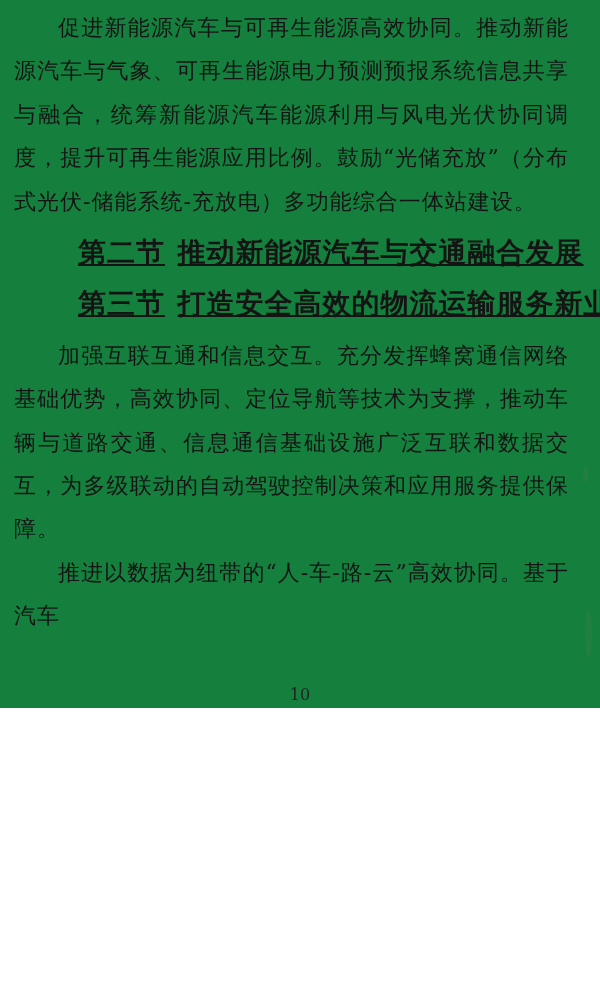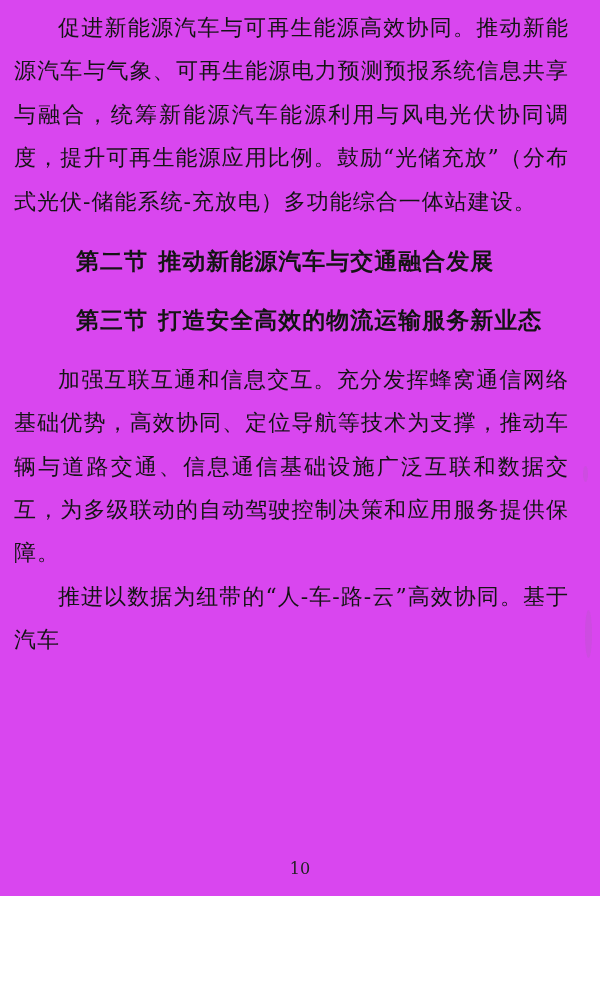--- a/index.html
+++ b/index.html
@@ -3,56 +3,57 @@
 <meta charset="utf-8">
 <style>
   html, body {
     margin: 0;
     padding: 0;
     background: #ffffff;
   }
   .page {
     position: relative;
     width: 600px;
-    height: 896px;
-    background: #d946ef;
+    height: 708px;
+    background: #15803d;
     overflow: hidden;
     font-family: "DejaVu Serif", "Liberation Serif", serif;
     color: #141414;
     box-sizing: border-box;
   }
   .content {
     padding: 6px 31px 0 14px;
   }
   .para {
     margin: 0;
     font-size: 22px;
     line-height: 43.4px;
     letter-spacing: 1px;
     text-align: justify;
     text-indent: 2em;
     word-break: break-all;
   }
   .heading {
-    margin: 16px;
-    font-size: 23px;
+    margin: 8px;
+    font-size: 28px;
     line-height: 43.4px;
     font-weight: bold;
     letter-spacing: 1px;
     text-indent: 2em;
     white-space: nowrap;
+    text-decoration: underline;
   }
   .heading .sec-title {
     margin-left: 0.45em;
   }
   .page-number {
     position: absolute;
     left: 0;
     right: 0;
-    bottom: 18px;
+    bottom: 4px;
     text-align: center;
     font-size: 16px;
     line-height: 18px;
     color: #222;
   }
   .scan-artifact {
     position: absolute;
     background: rgba(120, 120, 120, 0.12);
     border-radius: 50%;
   }

